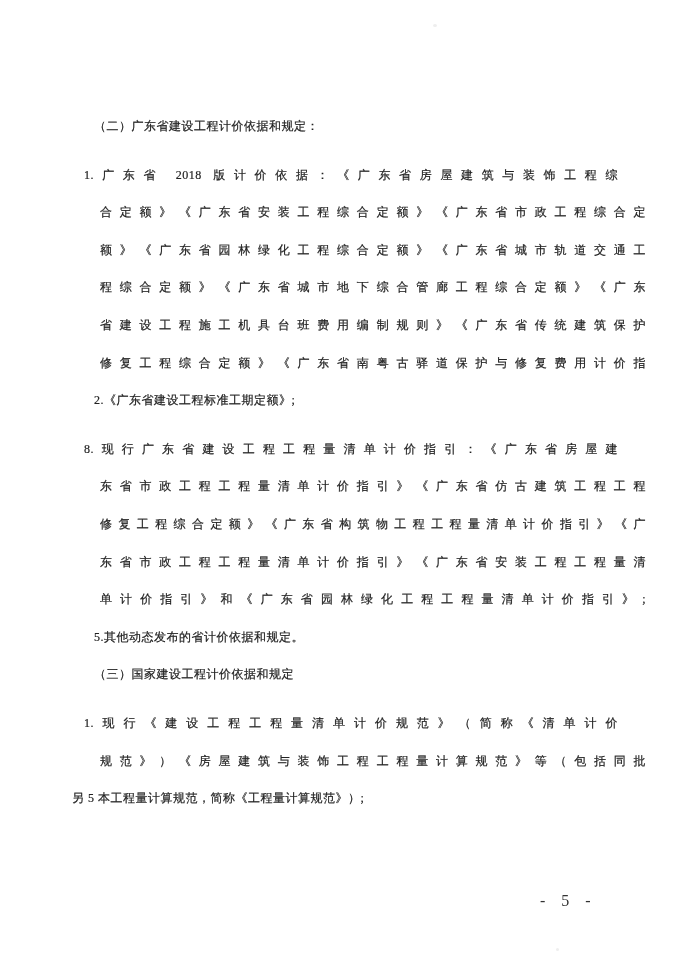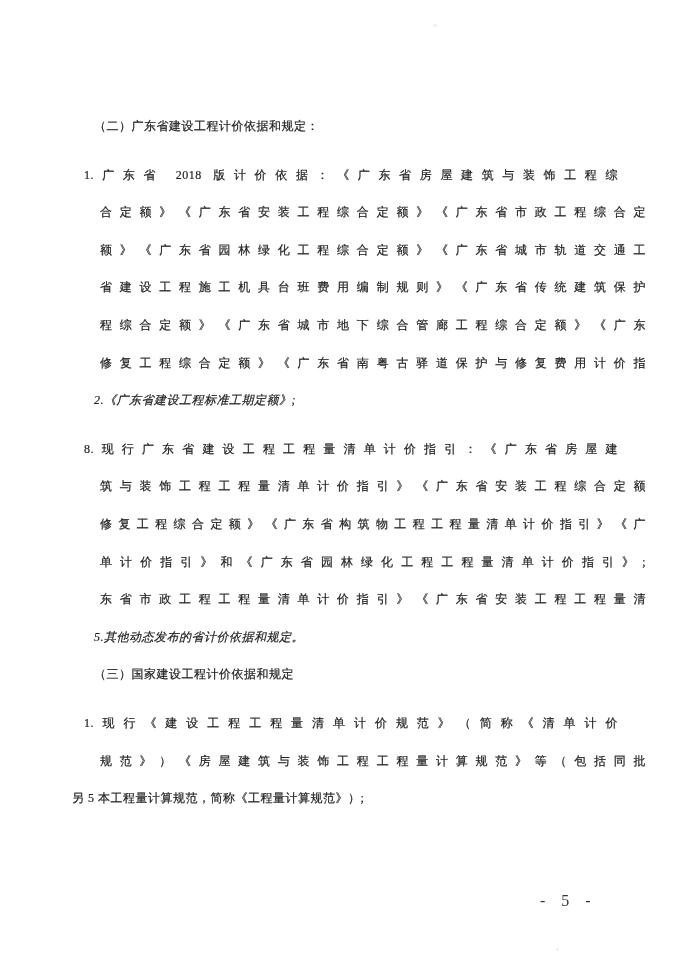--- a/index.html
+++ b/index.html
@@ -33,21 +33,21 @@
   }
   
   .fill {
     text-align: justify;
     text-align-last: justify;
     margin-left: 28px;
   }
   
   .header { padding-left: 22px; width: 524px; }
   
-  .item { padding-left: 22px; width: 524px; font-style: italic; }
+  .item { padding-left: 22px; width: 524px; }
   
   .item-fill {
     padding-left: 12px;
     width: 534px;
     text-align: justify;
     text-align-last: justify;
     margin-top: 11px;
   }
   .plain {}
   #page-number {
@@ -73,29 +73,29 @@
 <body>
 
 <div id="page">
   <div id="artifact-top" class="artifact"></div>
   <div id="text-block">
 
   <div class="line header">（二）广东省建设工程计价依据和规定：</div>
       <div class="line item-fill">1.广东省 2018 版计价依据：《广东省房屋建筑与装饰工程综</div>
       <div class="line fill">合定额》《广东省安装工程综合定额》《广东省市政工程综合定</div>
       <div class="line fill">额》《广东省园林绿化工程综合定额》《广东省城市轨道交通工</div>
+      <div class="line fill">程综合定额》《广东省城市地下综合管廊工程综合定额》《广东</div>
       <div class="line fill">省建设工程施工机具台班费用编制规则》《广东省传统建筑保护</div>
-      <div class="line fill">程综合定额》《广东省城市地下综合管廊工程综合定额》《广东</div>
       <div class="line fill">修复工程综合定额》《广东省南粤古驿道保护与修复费用计价指</div>
       <div class="line item">2.《广东省建设工程标准工期定额》;</div>
       <div class="line item-fill">8.现行广东省建设工程工程量清单计价指引：《广东省房屋建</div>
-      <div class="line fill">筑与装饰工程工程量清单计价指引》《广东省安装工程综合定额</div>
+      <div class="line fill">东省市政工程工程量清单计价指引》《广东省仿古建筑工程工程</div>
       <div class="line fill">修复工程综合定额》《广东省构筑物工程工程量清单计价指引》《广</div>
+      <div class="line fill">东省市政工程工程量清单计价指引》《广东省安装工程工程量清</div>
       <div class="line fill">单计价指引》和《广东省园林绿化工程工程量清单计价指引》;</div>
-      <div class="line fill">东省市政工程工程量清单计价指引》《广东省安装工程工程量清</div>
       <div class="line item">5.其他动态发布的省计价依据和规定。</div>
       <div class="line header">（三）国家建设工程计价依据和规定</div>
       <div class="line item-fill">1.现行《建设工程工程量清单计价规范》（简称《清单计价</div>
       <div class="line fill">规范》）《房屋建筑与装饰工程工程量计算规范》等（包括同批</div>
       <div class="line plain">另 5 本工程量计算规范，简称《工程量计算规范》）;</div>
     </div>
   <div id="page-number">- 5 -</div>
   <div id="artifact-bottom" class="artifact"></div>
 </div>
 

